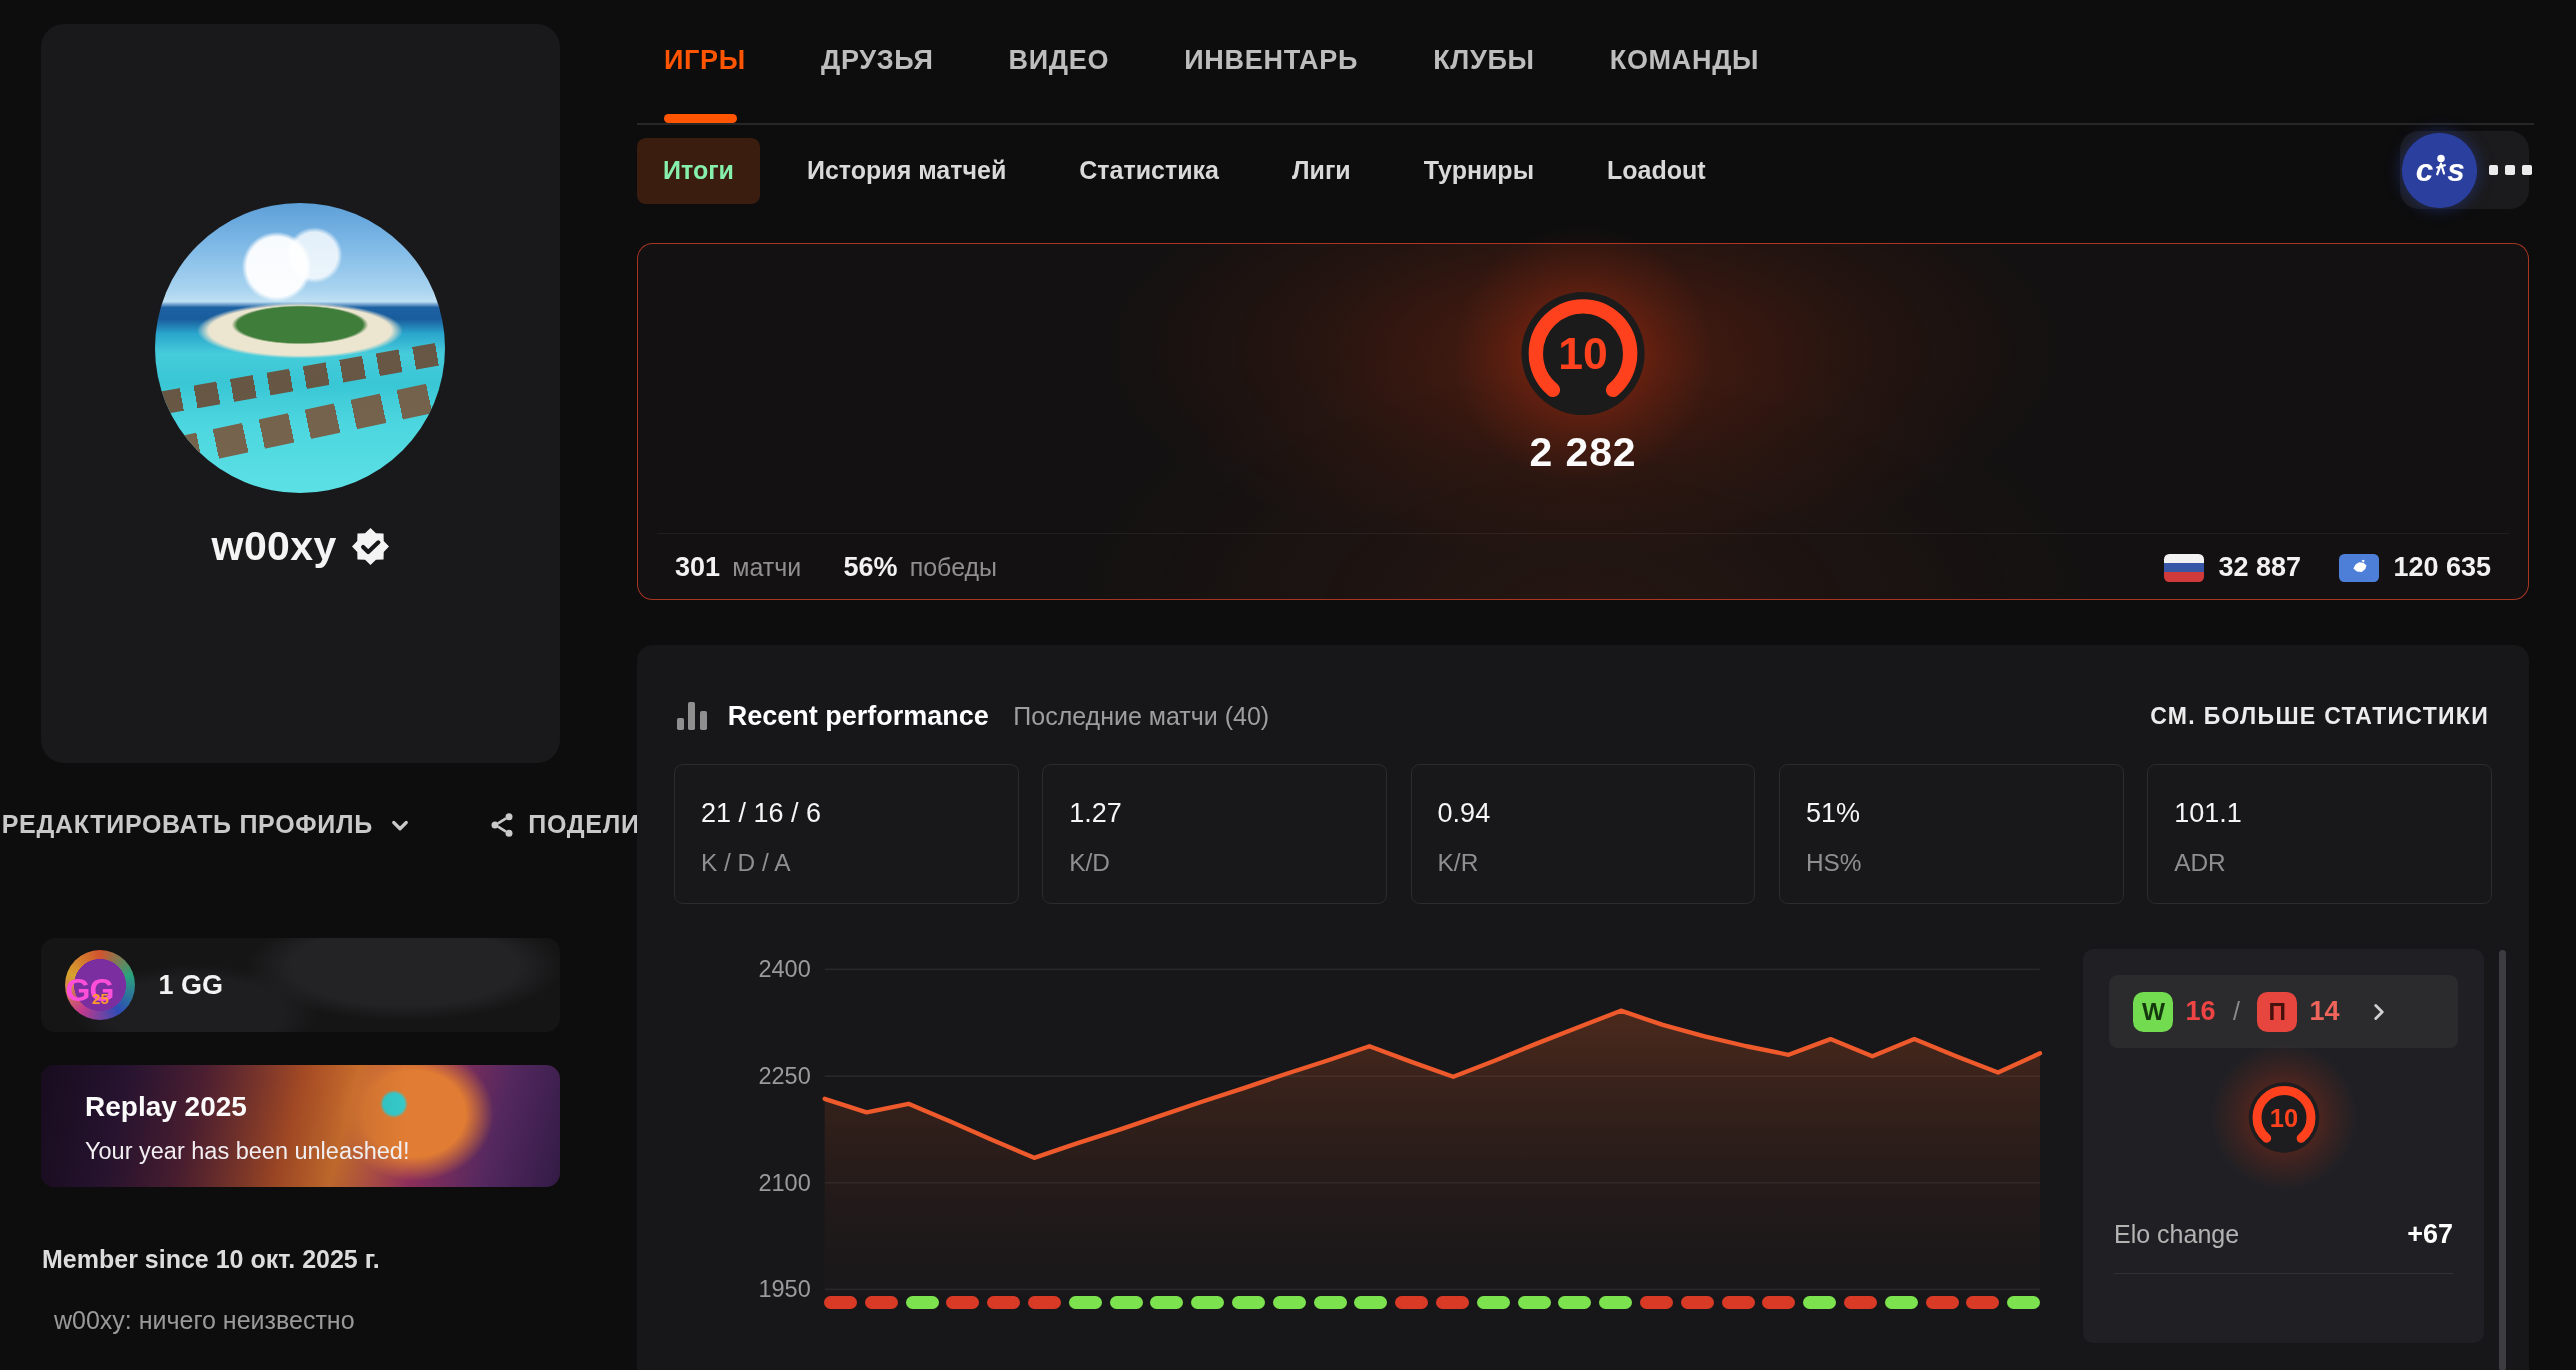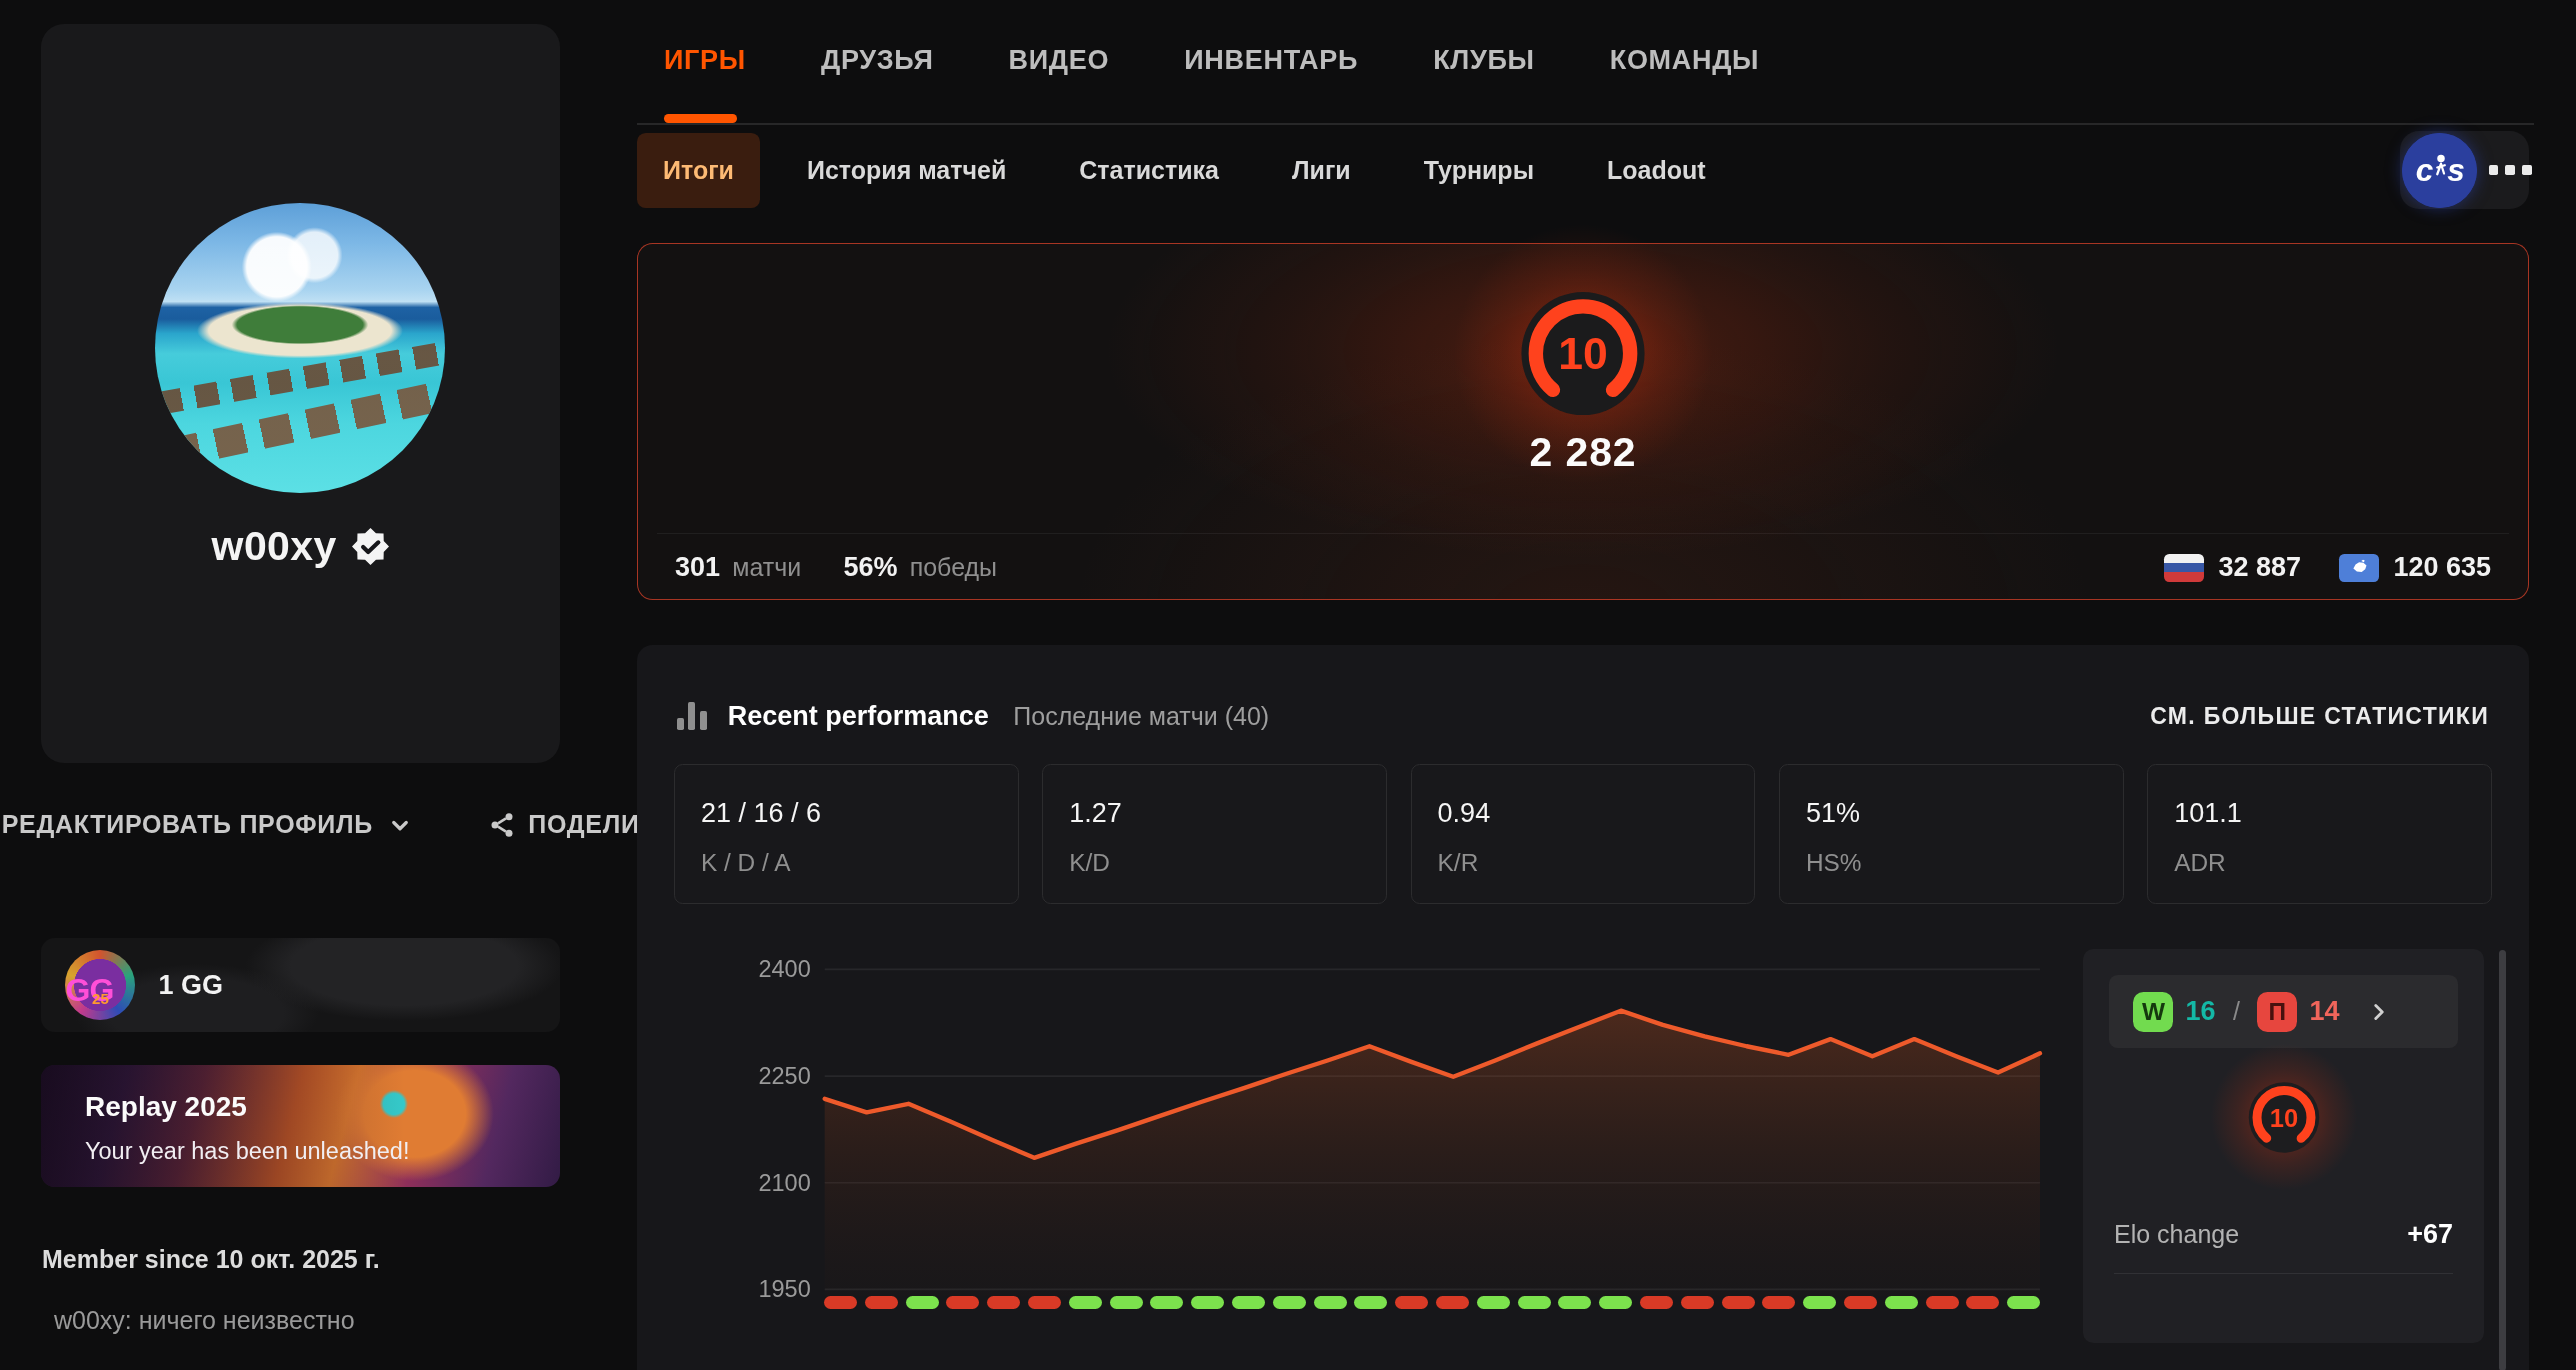--- a/index.html
+++ b/index.html
@@ -61,21 +61,21 @@
   .top-tabs { position:absolute; left:664px; top:45px; display:flex; gap:75px; }
   .top-tab { font-size:27px; font-weight:bold; letter-spacing:0.7px; color:#bdbdbd; cursor:pointer; }
   .top-tab.active { color:#ff5500; }
   .top-tabs-border { position:absolute; left:637px; top:123px; width:1897px; height:1.7px; background:#272728; }
   .top-tab-underline { position:absolute; left:664px; top:114px; width:73px; height:8.7px;
     border-radius:4.4px; background:#ff5500; }
 
   
   .sub-tabs { position:absolute; left:637px; top:133px; height:75px; display:flex; align-items:center; gap:73px; }
   .sub-tab { font-size:25px; font-weight:bold; color:#d9d9d9; cursor:pointer; }
-  .sub-tab.active { color:#fdba74; background:#3a1d0f; border-radius:8.7px; height:75px;
+  .sub-tab.active { color:#86efac; background:#3a1d0f; border-radius:8.7px; height:66px;
     display:flex; align-items:center; padding:0 26px; margin-right:-26px; }
   .game-switcher { position:absolute; left:2400px; top:131px; width:129px; height:78px;
     background:#1b1b1d; border-radius:19px; display:flex; align-items:center; cursor:pointer; }
   .cs2-circle { width:75px; height:75px; margin-left:1.7px; border-radius:50%; background:#2b3f9e;
     box-shadow:0 0 15.7px rgba(43,63,158,.6); flex:0 0 auto; }
   .dots { display:flex; gap:7px; margin-left:12.2px; }
   .dots span { width:9.6px; height:9.6px; border-radius:1.7px; background:#ebebeb; }
 
   
   .elo-banner { position:absolute; left:637px; top:243px; width:1892px; height:357px;
@@ -123,21 +123,21 @@
   
   .summary-panel { position:absolute; left:1446px; top:304px; width:401px; height:394px;
     background:#202024; border-radius:10.5px; }
   .wl-pill { position:absolute; left:26px; top:26px; right:26px; height:73px; background:#2b2b2e;
     border-radius:8.7px; display:flex; align-items:center; padding:0 24.4px; cursor:pointer; }
   .badge { width:40px; height:40px; border-radius:10.5px; display:flex; align-items:center;
     justify-content:center; font-size:24.4px; font-weight:bold; }
   .badge-w { background:#72db4f; color:#15380e; }
   .badge-l { background:#e7463e; color:#47110e; }
   .wl-num { font-size:27px; font-weight:bold; margin-left:12.2px; }
-  .wl-num.w { color:#14b8a6; }
+  .wl-num.w { color:#ef4444; }
   .wl-num.l { color:#f0655b; }
   .wl-sep { font-size:25px; color:#8a8a8a; margin:0 17.4px; }
   .wl-chevron { margin-left:26px; display:flex; }
   .panel-gauge-wrap { position:absolute; left:50%; top:131px; transform:translateX(-50%); width:75px; height:75px; }
   .panel-glow { position:absolute; left:50%; top:168px; transform:translate(-50%,-50%); width:148px; height:148px;
     border-radius:50%; background:radial-gradient(circle, rgba(255,55,12,.4) 0%, rgba(255,55,12,.12) 45%, rgba(0,0,0,0) 70%); }
   .panel-row { position:absolute; left:31px; right:31px; display:flex; align-items:center; }
   .row-elo { top:270px; }
   .row-streak { top:344px; }
   .panel-lbl { font-size:25px; color:#b3b3b3; }

